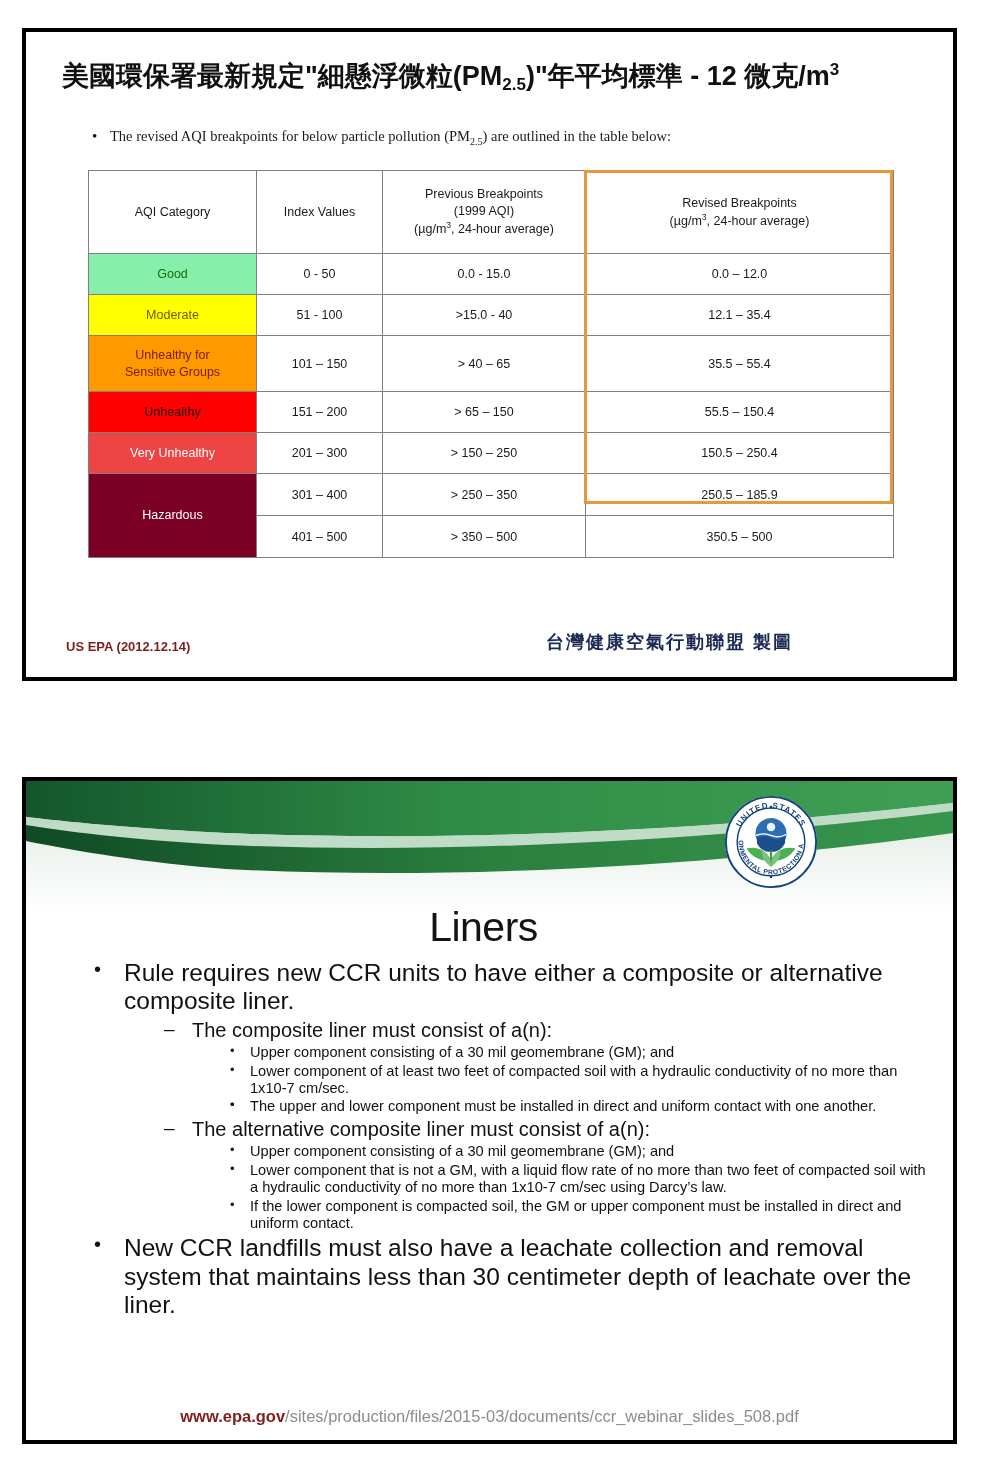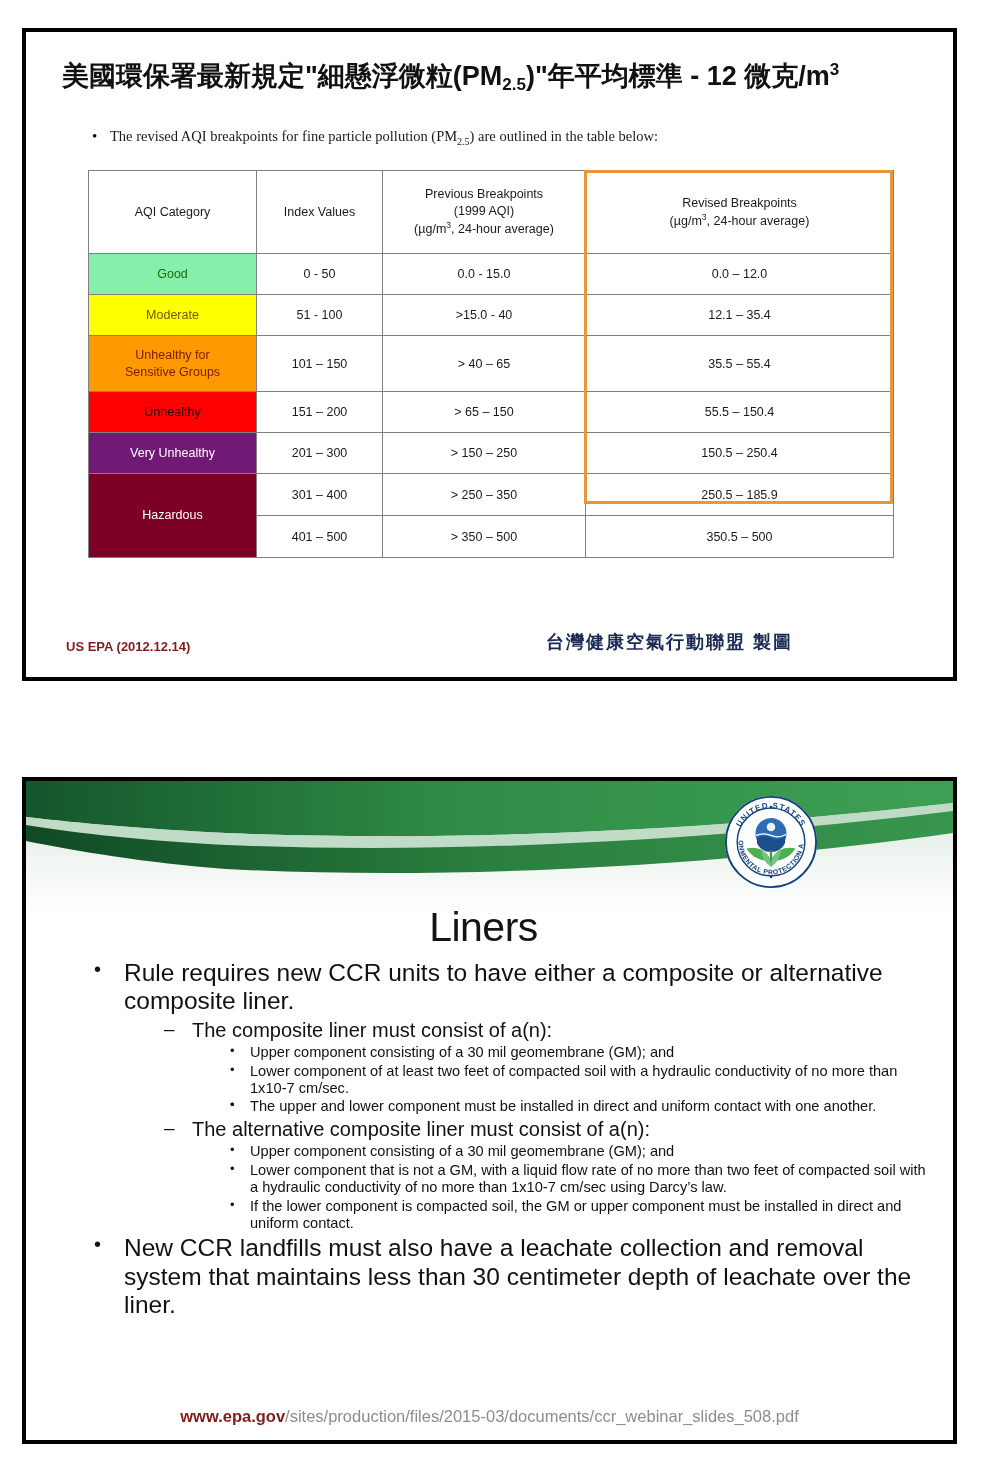--- a/index.html
+++ b/index.html
@@ -244,21 +244,21 @@
 </head>
 <body>
 
 <div id="slide-aqi">
 
   <div class="s1-title">
     <span>美國環保署最新規定"細懸浮微粒(PM</span><span class="sub">2.5</span><span>)"年平均標準 - 12 微克/m</span><span class="sup">3</span>
   </div>
 
   <div class="s1-bullet">
-    <span class="dot">•</span><span>The revised AQI breakpoints for fine particle pollution (PM</span><span class="sub">2.5</span><span>) are outlined in the table below:</span>
+    <span class="dot">•</span><span>The revised AQI breakpoints for below particle pollution (PM</span><span class="sub">2.5</span><span>) are outlined in the table below:</span>
   </div>
 
   <div class="aqi-table-wrap">
     <table class="aqi">
       <colgroup>
           <col class="c1">
           <col class="c2">
           <col class="c3">
           <col class="c4">
         </colgroup>
@@ -296,21 +296,21 @@
             <td>&gt; 40 – 65</td>
             <td>35.5 – 55.4</td>
           </tr>
           <tr style="height: 41px;">
             <td class="cat" style="background: rgb(255, 0, 0); color: rgb(26, 0, 0);">Unhealthy</td>
             <td>151 – 200</td>
             <td>&gt; 65 – 150</td>
             <td>55.5 – 150.4</td>
           </tr>
           <tr style="height: 41px;">
-            <td class="cat" style="background: #701a75; color: rgb(255, 255, 255);">Very Unhealthy</td>
+            <td class="cat" style="background: #ef4444; color: rgb(255, 255, 255);">Very Unhealthy</td>
             <td>201 – 300</td>
             <td>&gt; 150 – 250</td>
             <td>150.5 – 250.4</td>
           </tr>
           <tr style="height: 42px;">
             <td class="cat" rowspan="2" style="background: rgb(124, 0, 38); color: rgb(255, 255, 255);">Hazardous</td>
             <td>301 – 400</td>
             <td>&gt; 250 – 350</td>
             <td>250.5 – 185.9</td>
           </tr>

